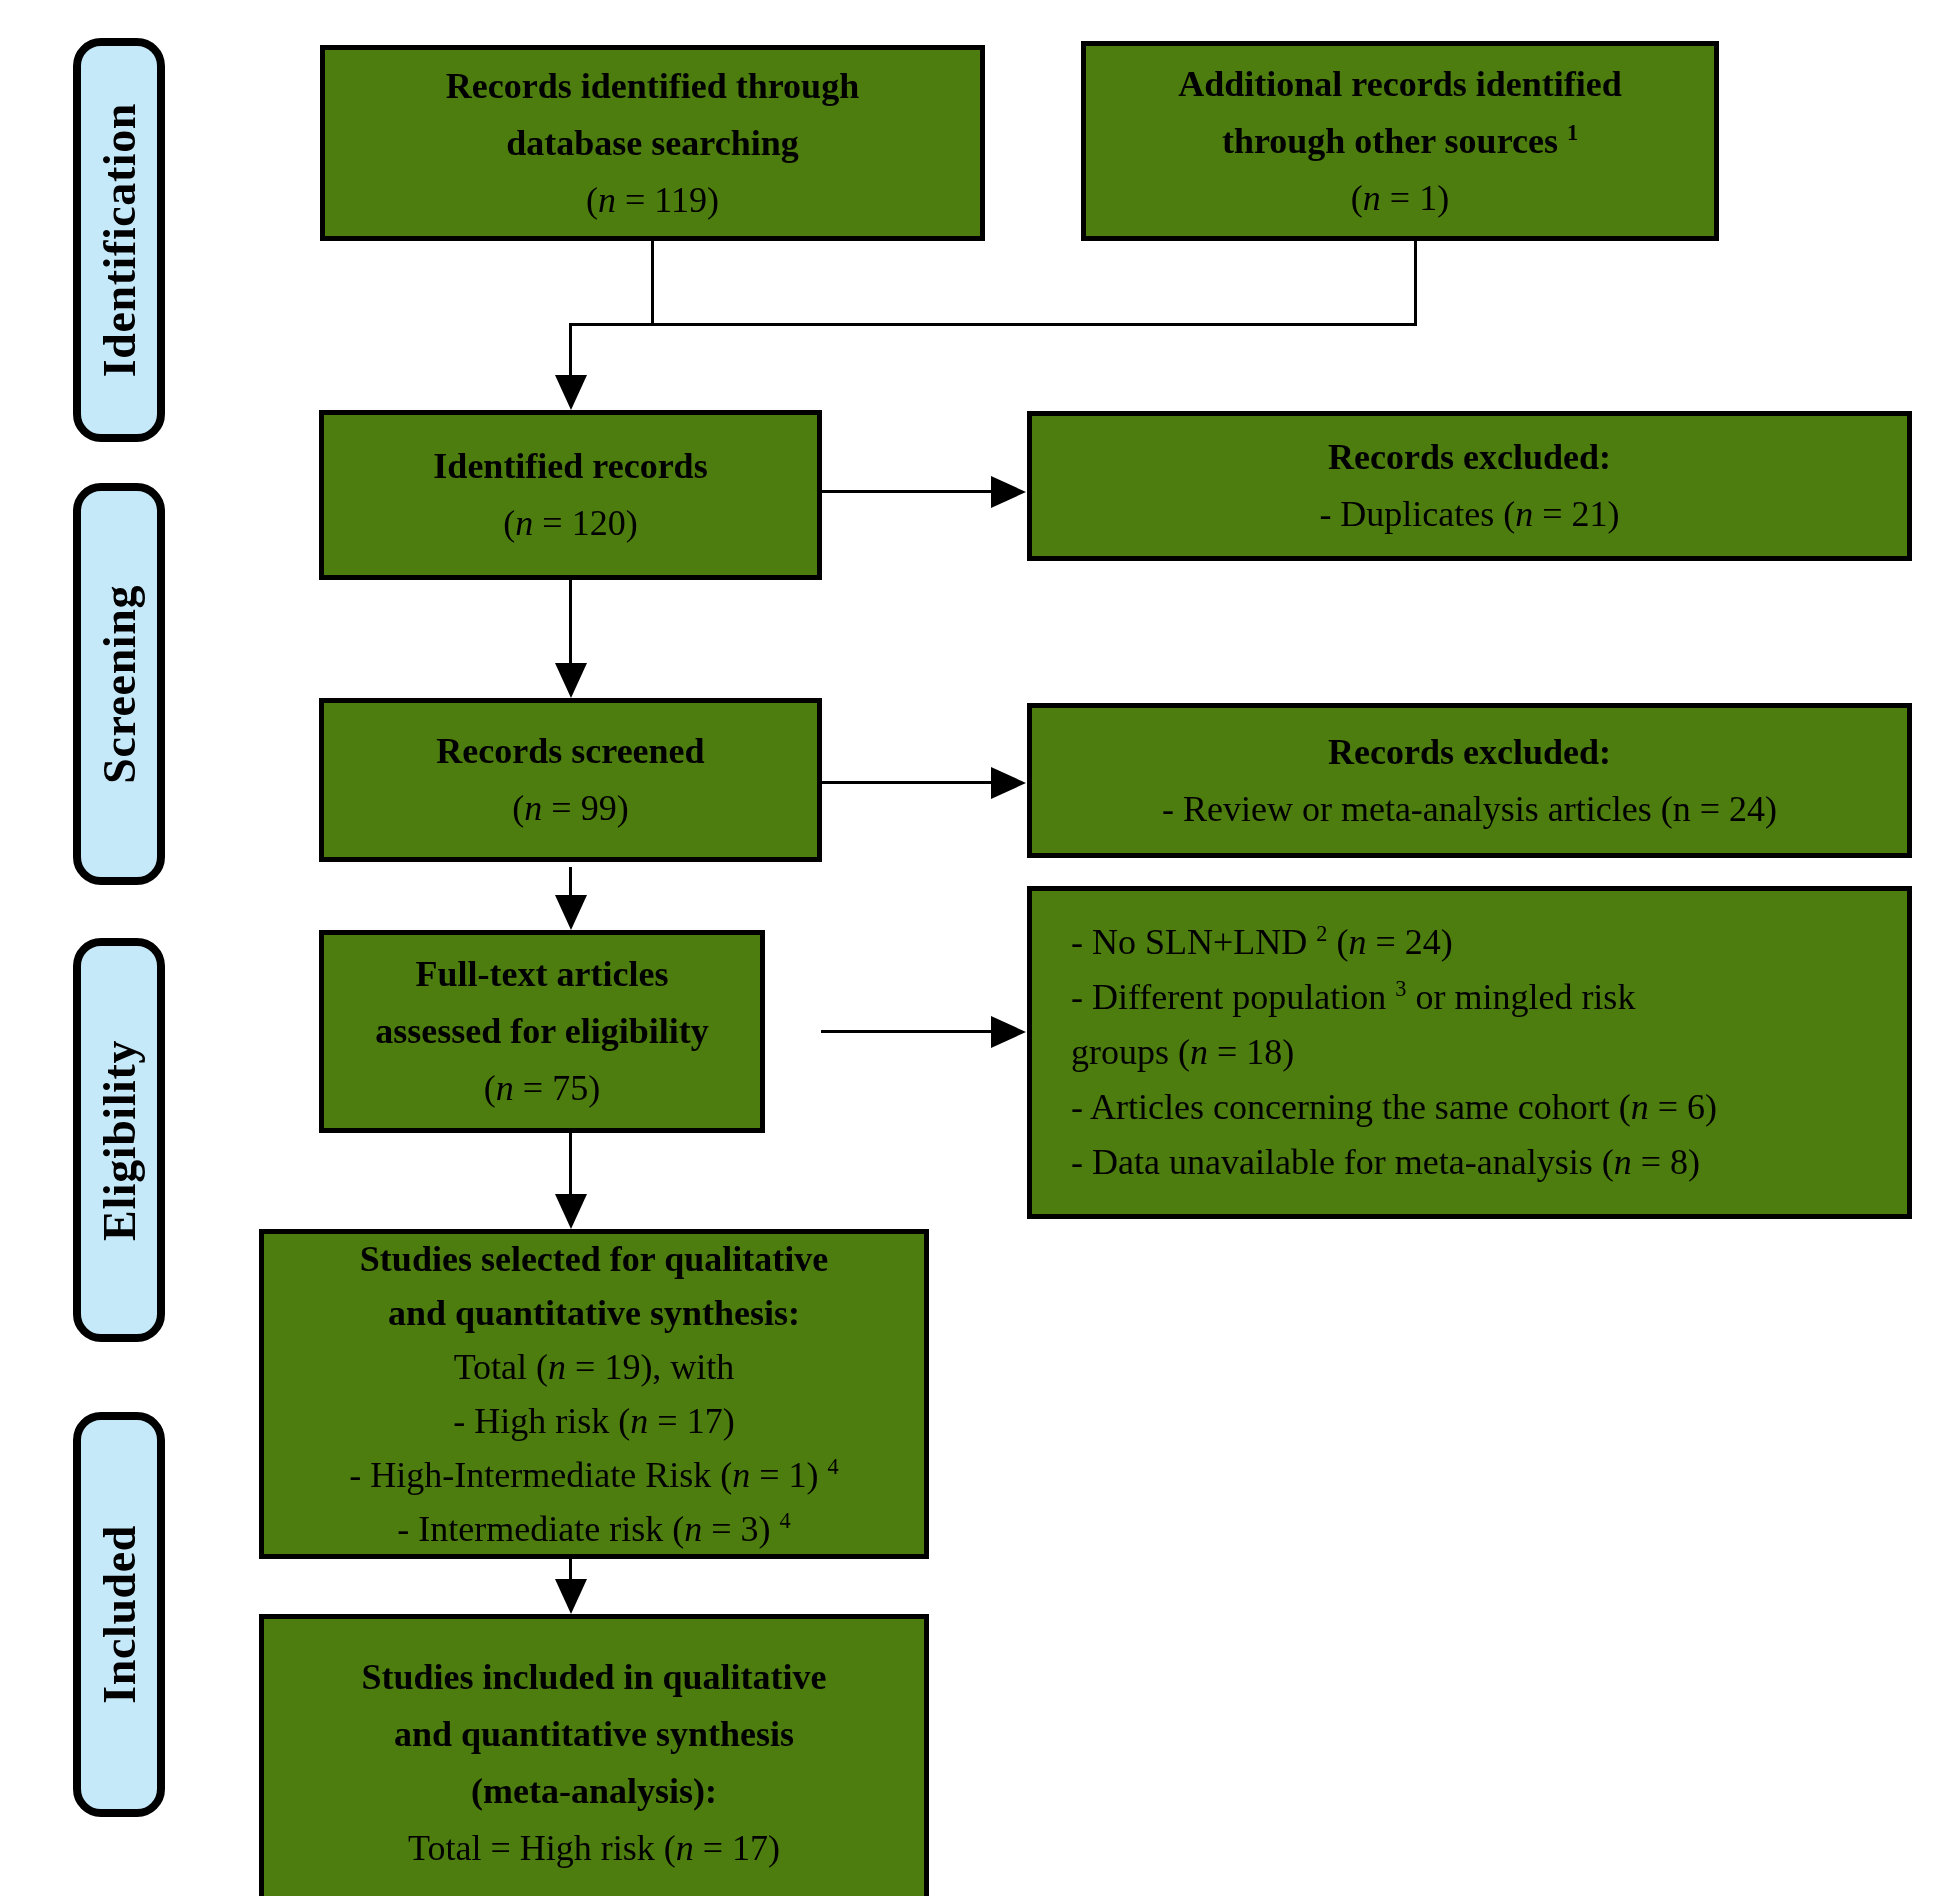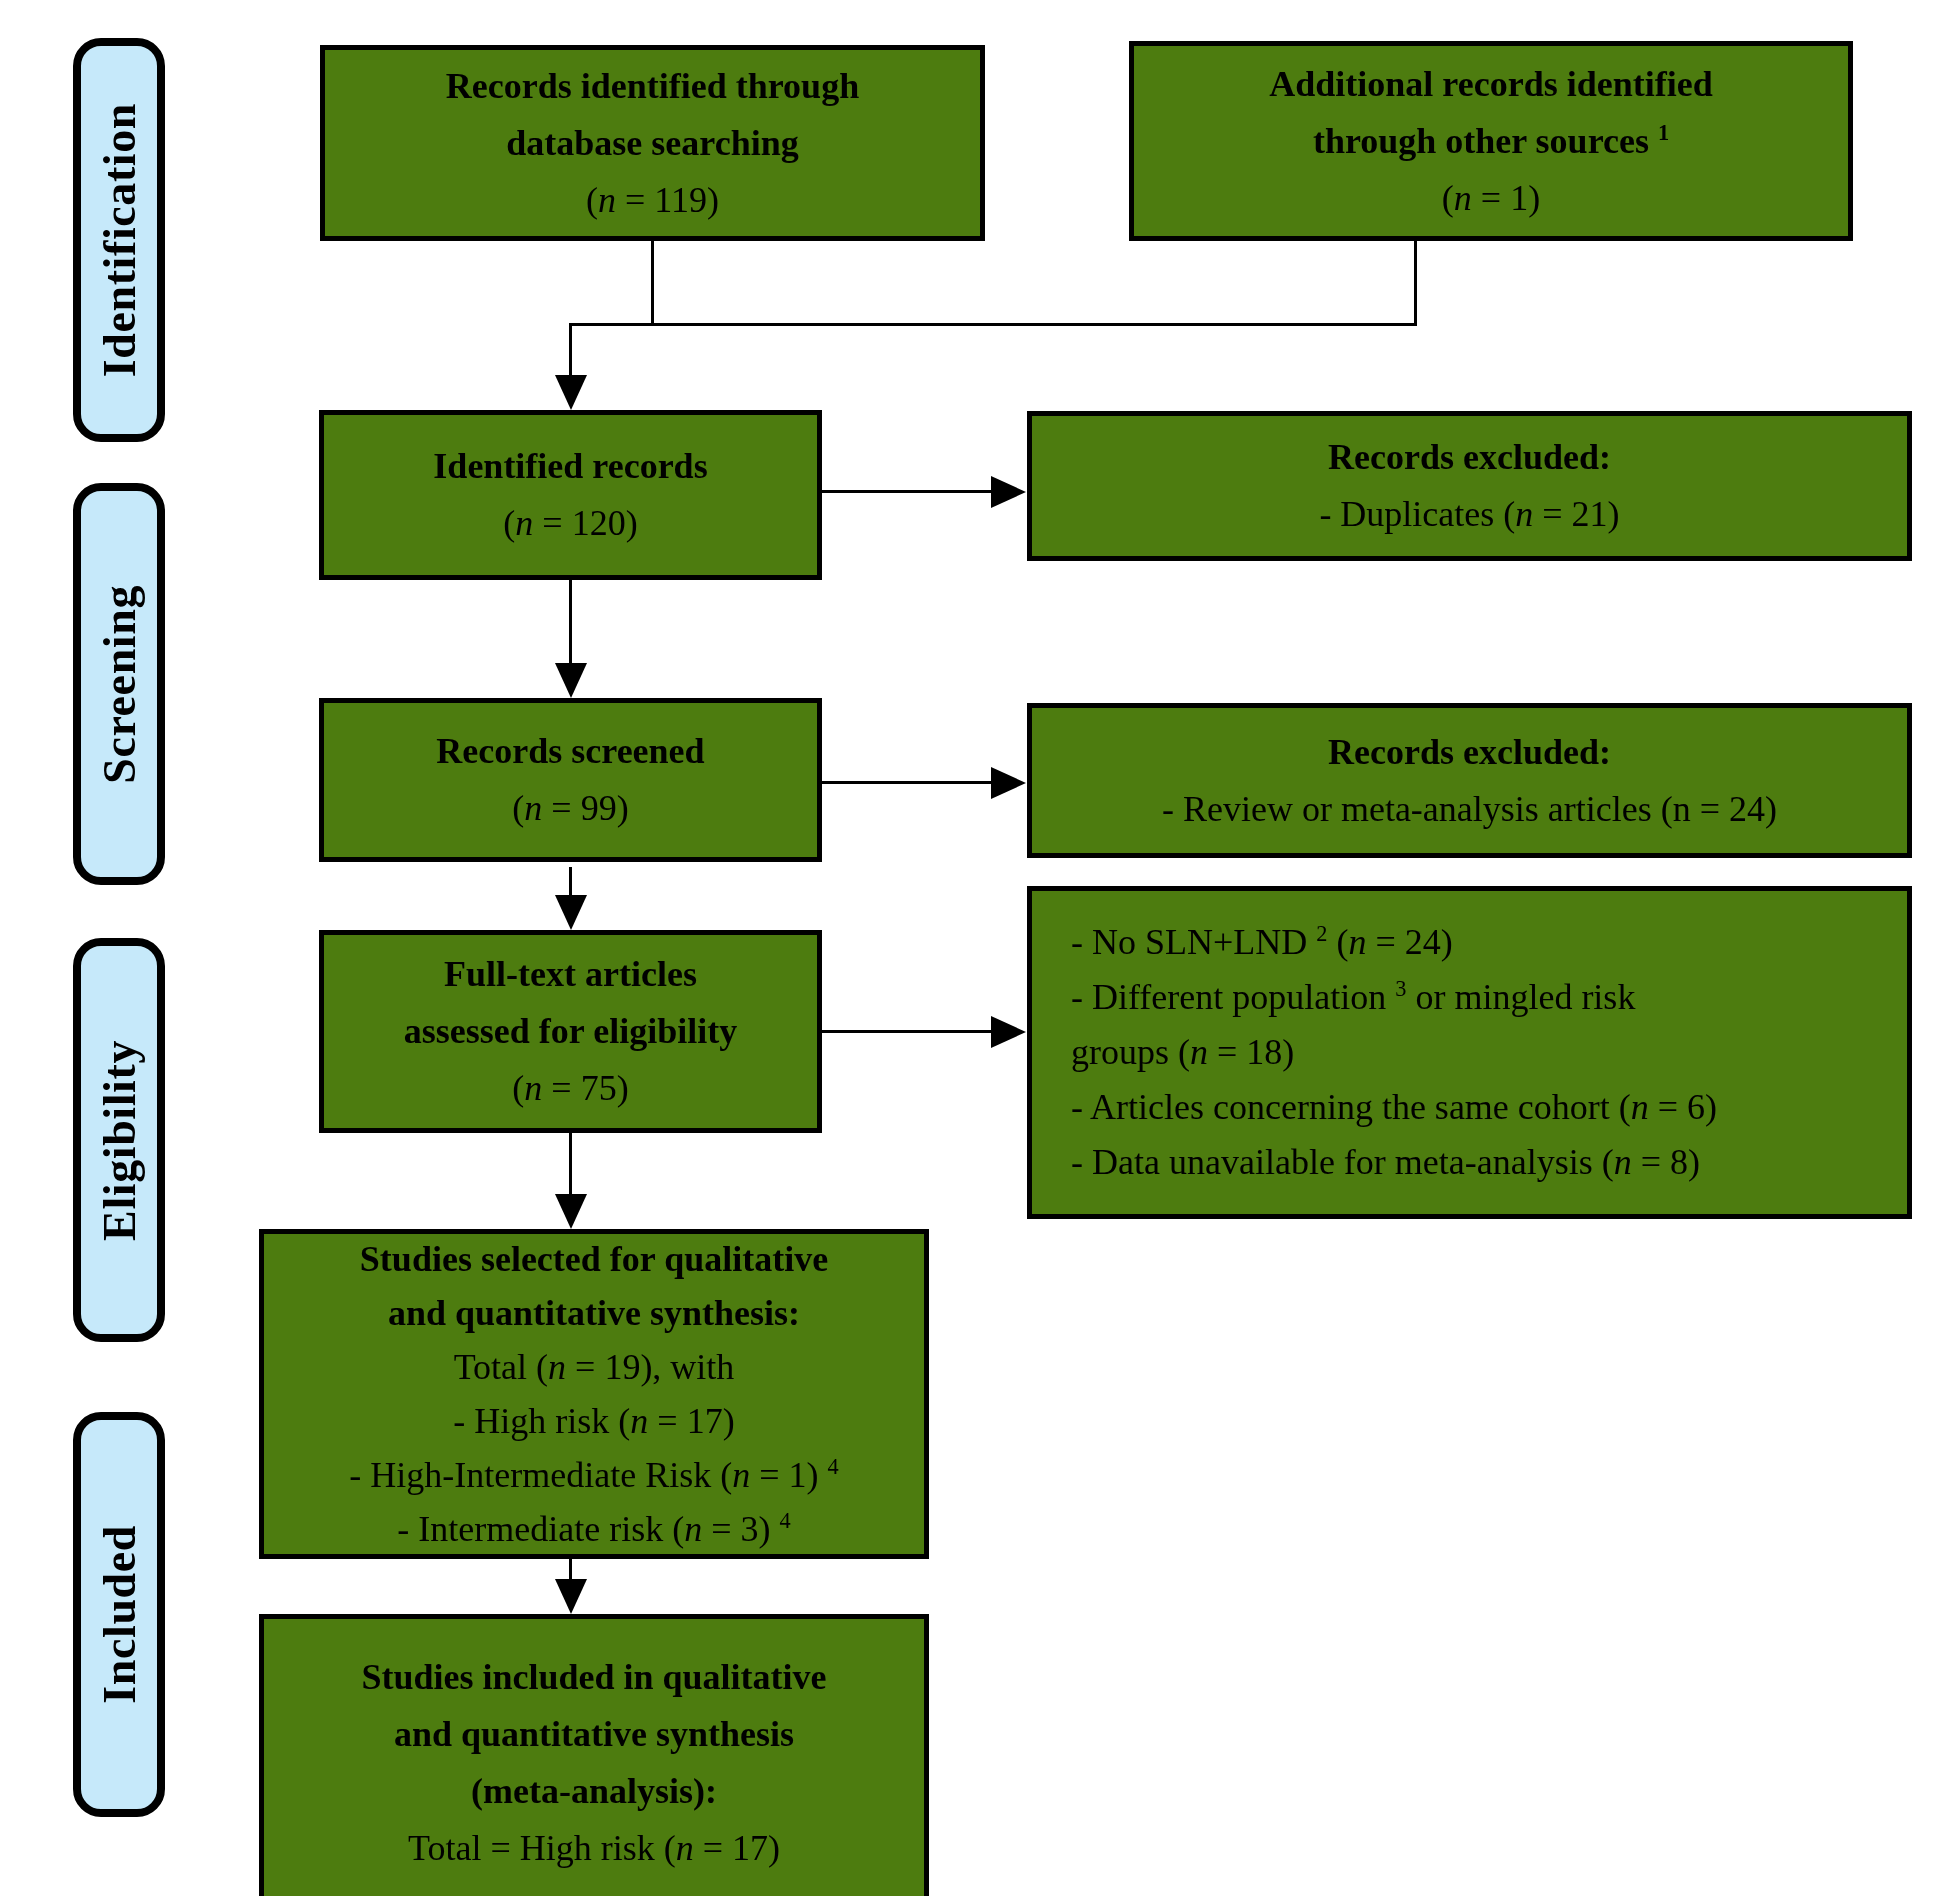--- a/index.html
+++ b/index.html
@@ -49,26 +49,26 @@
     justify-content: center;
     align-items: center;
     text-align: center;
     font-size: 36px;
     line-height: 57px;
   }
   .b { font-weight: bold; }
   sup { font-size: 62%; line-height: 0; vertical-align: super; }
 
   #bx-db  { left: 320px;  top: 45px;   width: 665px; height: 196px; }
-  #bx-os  { left: 1081px; top: 41px;   width: 724px; height: 200px; margin-left: 48px; }
+  #bx-os  { left: 1081px; top: 41px;   width: 638px; height: 200px; }
   #bx-id  { left: 319px;  top: 410px;  width: 503px;  height: 170px; }
   #bx-ed  { left: 1027px; top: 411px;  width: 885px; height: 150px; }
   #bx-ss  { left: 319px;  top: 698px; width: 503px;  height: 164px; }
   #bx-er  { left: 1027px; top: 703px; width: 885px; height: 155px; }
-  #bx-ft  { left: 319px;  top: 930px; width: 503px;  height: 203px; }
+  #bx-ft  { left: 319px;  top: 930px; width: 446px;  height: 203px; }
   #bx-fe  { left: 1027px; top: 886px; width: 885px; height: 333px; line-height: 55px; }
   #bx-sel { left: 259px;  top: 1229px; width: 670px; height: 330px; line-height: 54px; }
   #bx-inc { left: 259px;  top: 1614px; width: 670px; height: 298px; }
 
   #bx-fe .items {
     align-self: stretch;
     text-align: left;
     padding-left: 39px;
     padding-right: 5.7px;
   }

